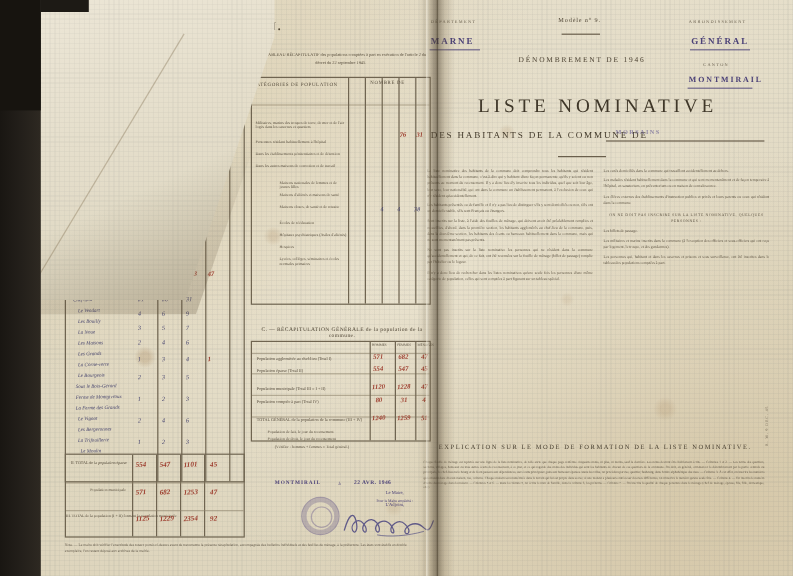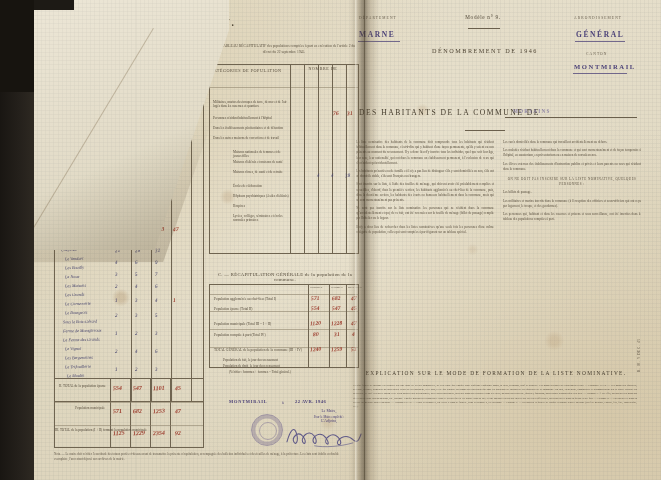--- a/index.html
+++ b/index.html
@@ -341,20 +341,21 @@
 
       <div class="hdr-lbl-sm" style="left:241px; top:52px;">CANTON</div>
       <div class="hdr-stamp" style="left:229px; top:63px; font-size:6.6px;">MONTMIRAIL</div>
       <div class="hdr-stamp-ul" style="left:228px; top:73px; width:54px;"></div>
 
       <div class="modele">Modèle n° 9.</div>
       <div class="rule-sm" style="left:123px; top:28px; width:32px;"></div>
 
       <div class="denombrement">DÉNOMBREMENT DE 1946</div>
 
+      <div class="title-main">LISTE NOMINATIVE</div>
 
       <div class="title-sub">DES HABITANTS DE LA COMMUNE DE</div>
       <div class="commune-rule"></div>
       <div class="commune-stamp">MORSAINS</div>
 
       <div class="rule-sm" style="left:120px; top:130px; width:40px;"></div>
 
       <div class="col col-l" style="top:140px;">
         <p style="margin:0 0 3px;">La liste nominative des habitants de la commune doit comprendre tous les habitants qui résident habituellement dans la commune, c'est-à-dire qui y habitent d'une façon permanente, qu'ils y soient ou non présents au moment du recensement. Il y a donc lieu d'y inscrire tous les individus, quel que soit leur âge, leur sexe, leur nationalité, qui ont dans la commune un établissement permanent, à l'exclusion de ceux qui n'y résident qu'accidentellement.</p>
         <p style="margin:0 0 3px;">Les habitants présentés ou de famille et il n'y a pas lieu de distinguer s'ils y sont domiciliés ou non, s'ils ont un domicile stable, s'ils sont Français ou étrangers.</p>

